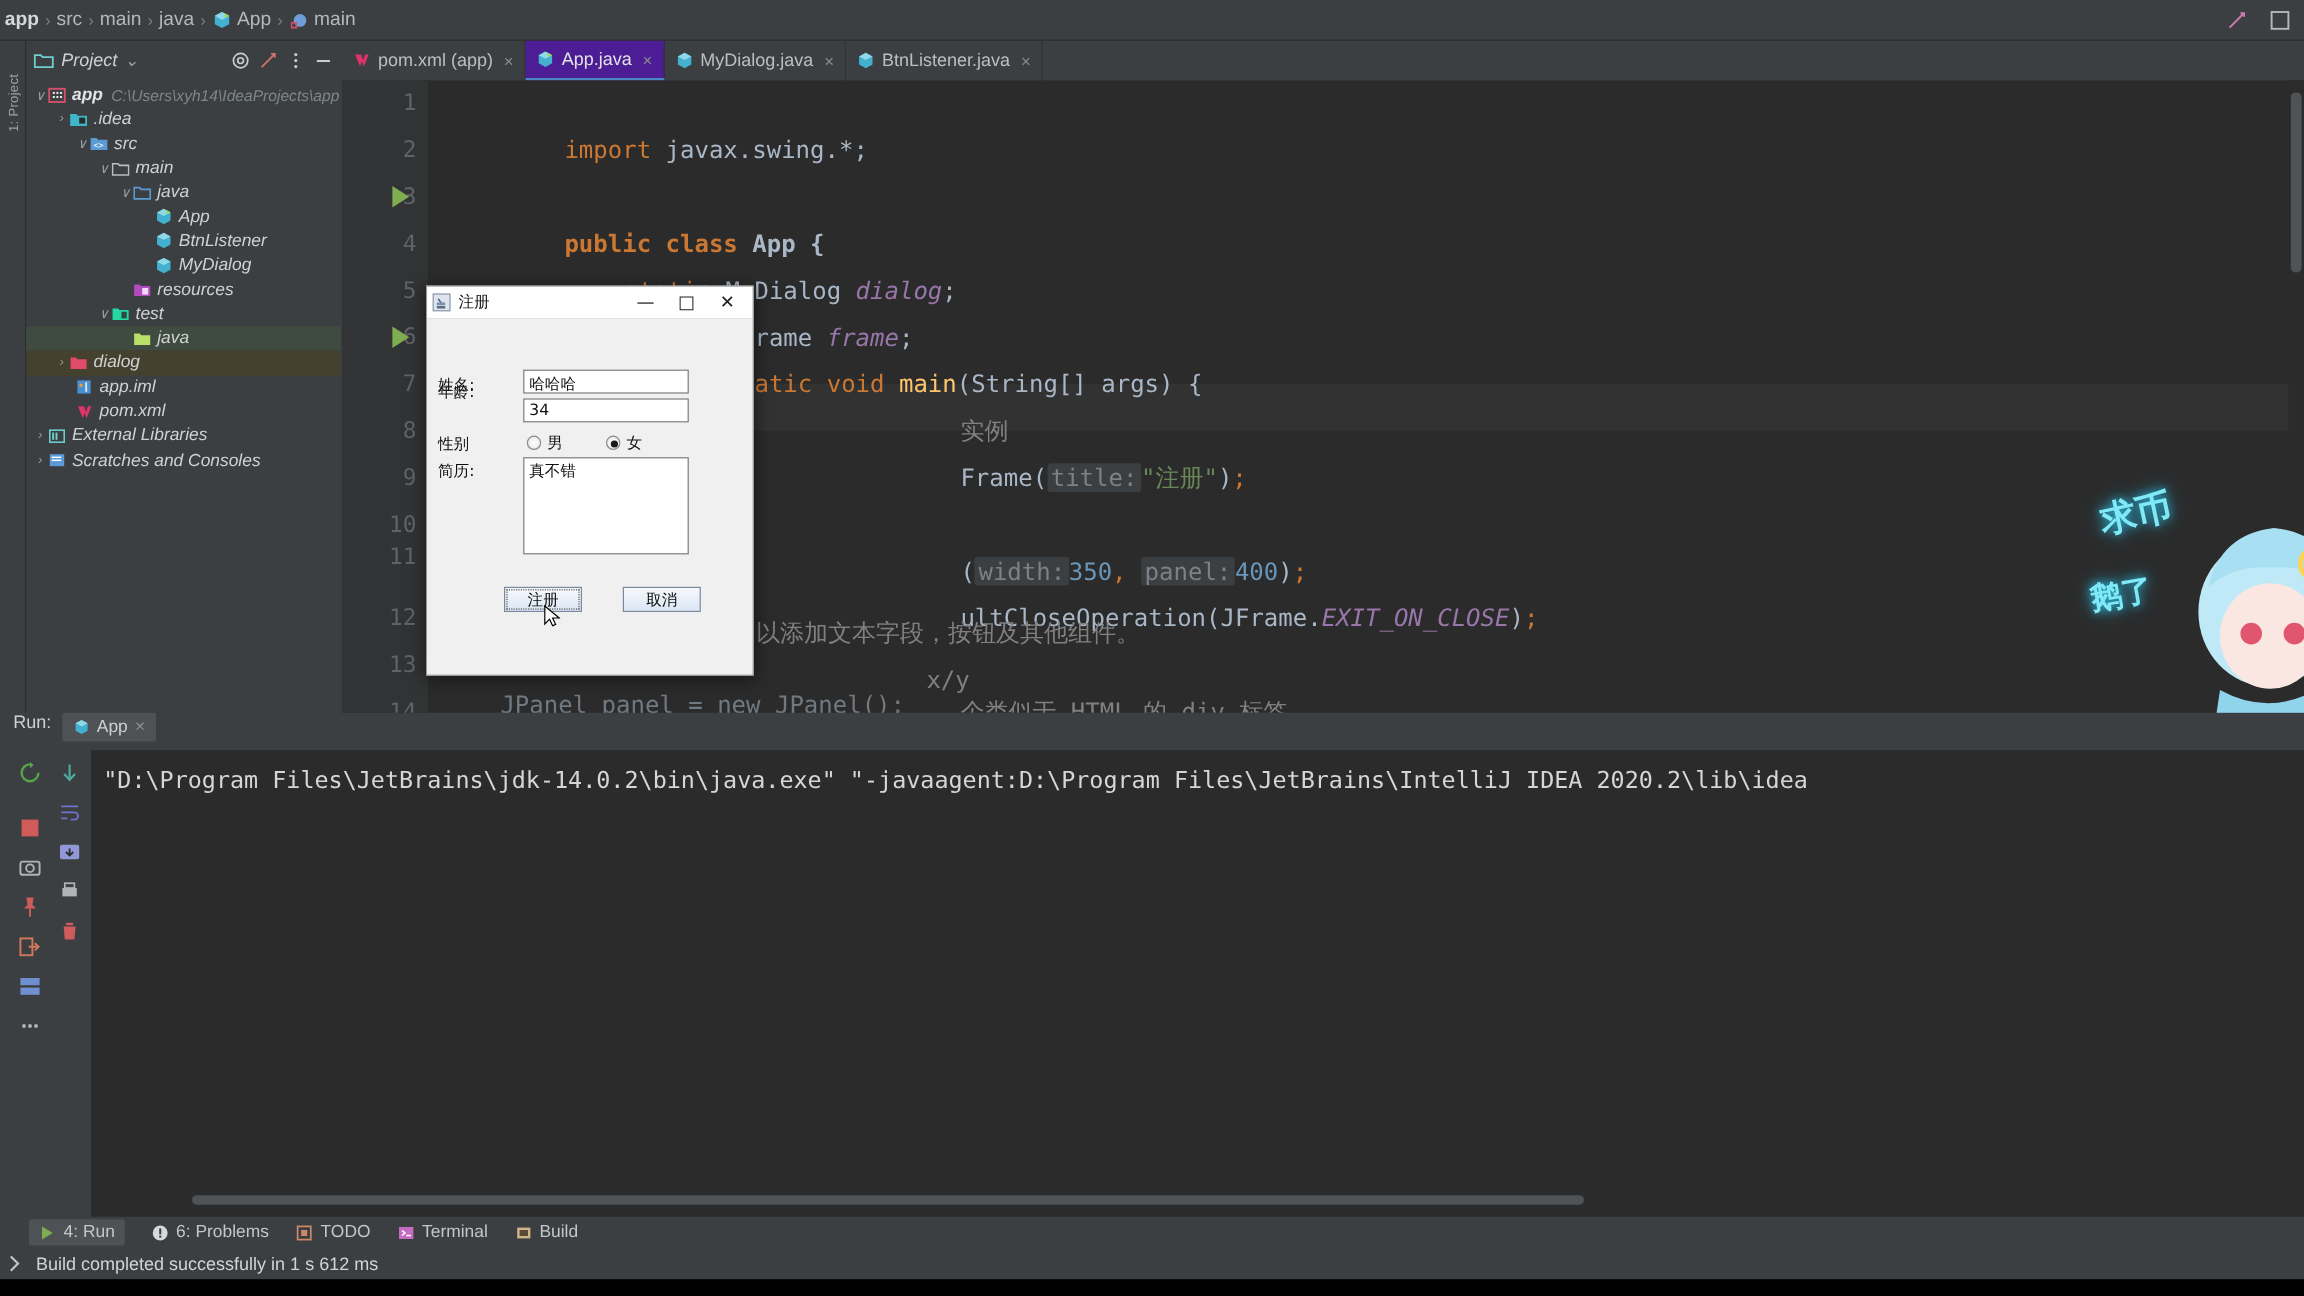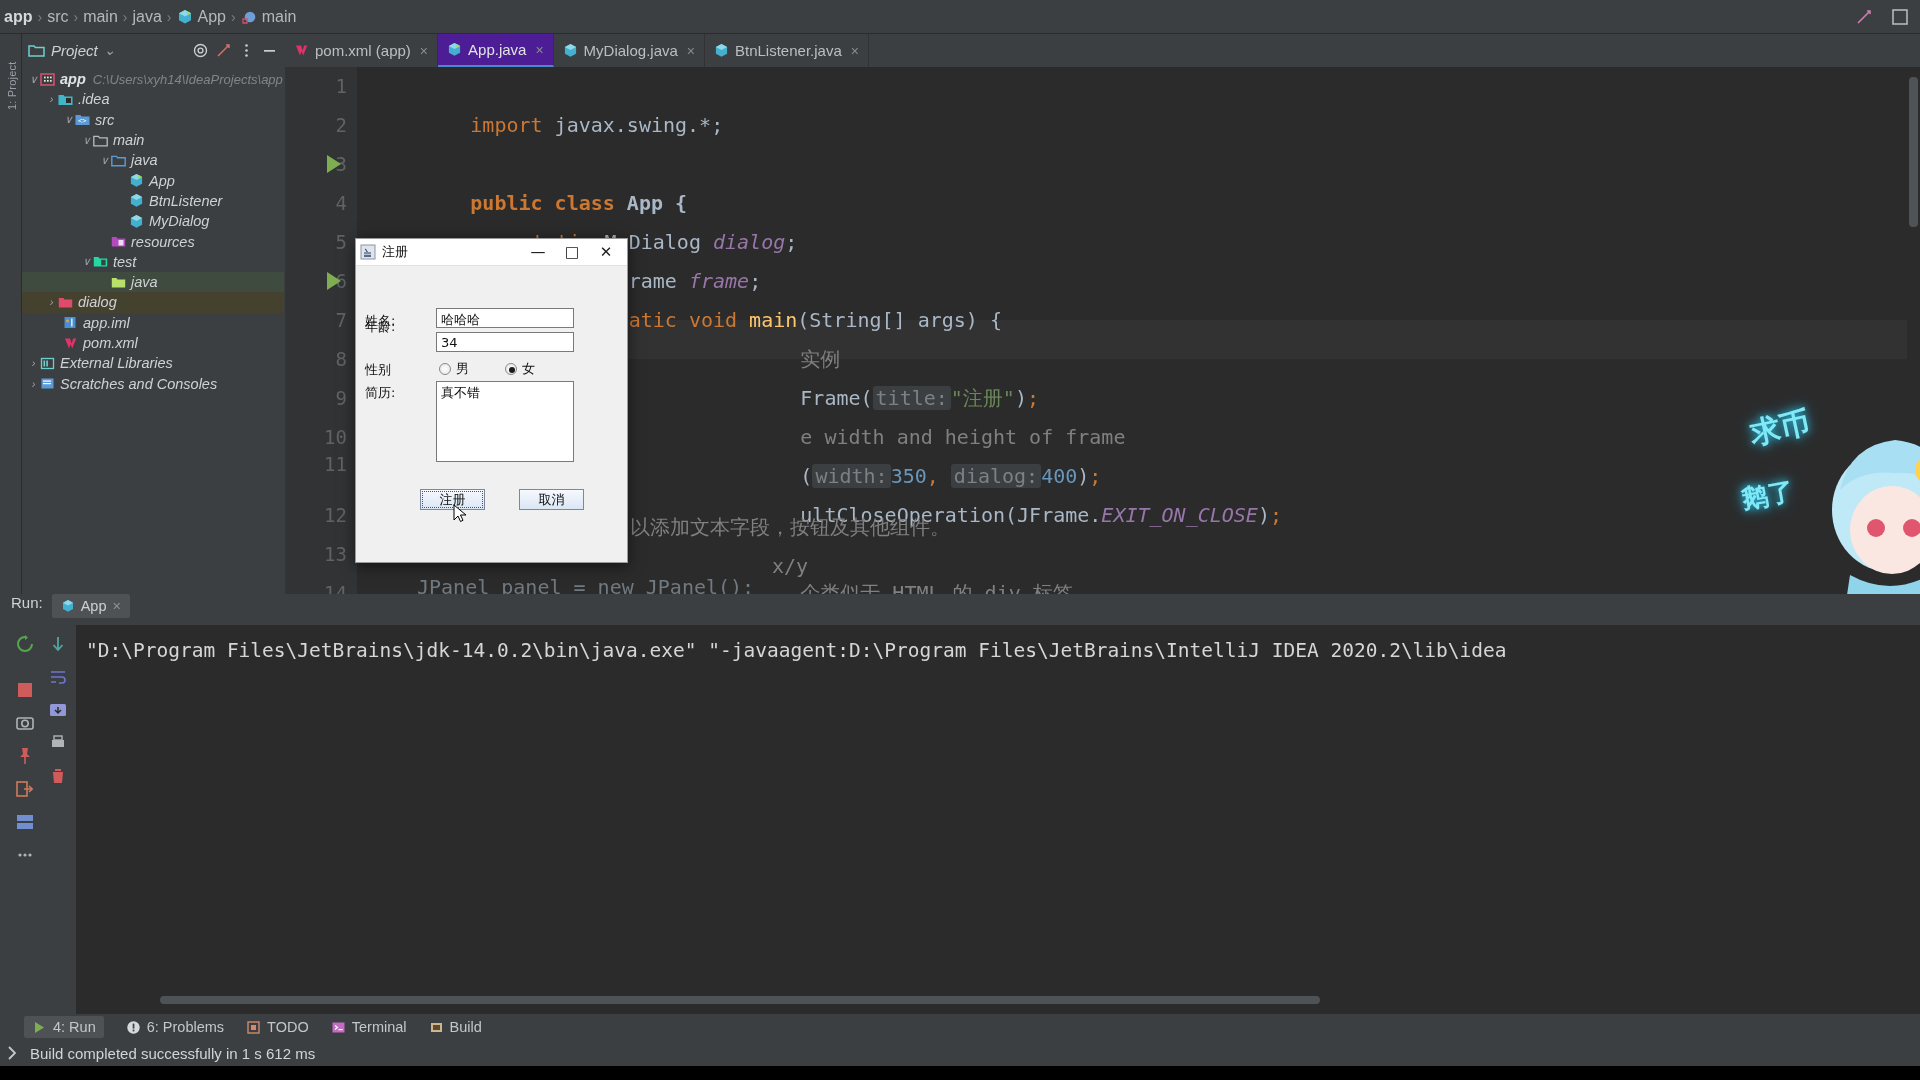--- a/index.html
+++ b/index.html
@@ -415,25 +415,22 @@
       </div>
       <div class="cl" style="top:195px;padding-left:50px;">
         <span class="kw">public static void </span><span class="mth">main</span><span class="id">(String[] args) {</span>
       </div>
       <div class="cl" style="top:234px;padding-left:330px;">
         <span class="cmt">实例</span>
       </div>
       <div class="cl" style="top:273px;padding-left:330px;">
         <span class="id">Frame(</span><span class="hint">title:</span><span class="str">"注册"</span><span class="id">)</span><span class="kw">;</span>
       </div>
-      <div class="cl" style="top:312px;padding-left:330px;">
-        <span class="cmt">e width and height of frame</span>
-      </div>
       <div class="cl" style="top:351px;padding-left:330px;">
-        <span class="id">(</span><span class="hint">width:</span><span class="num">350</span><span class="kw">, </span><span class="hint">dialog:</span><span class="num">400</span><span class="id">)</span><span class="kw">;</span>
+        <span class="id">(</span><span class="hint">width:</span><span class="num">350</span><span class="kw">, </span><span class="hint">panel:</span><span class="num">400</span><span class="id">)</span><span class="kw">;</span>
       </div>
       <div class="cl" style="top:390px;padding-left:330px;">
         <span class="id">ultCloseOperation(JFrame.</span><span class="fld">EXIT_ON_CLOSE</span><span class="id">)</span><span class="kw">;</span>
       </div>
       <div class="cl" style="top:468px;padding-left:330px;">
         <span class="cmt">个类似于 HTML 的 div 标签</span>
       </div>
       <div class="cl" style="top:507px;padding-left:330px;">
         
       </div>

